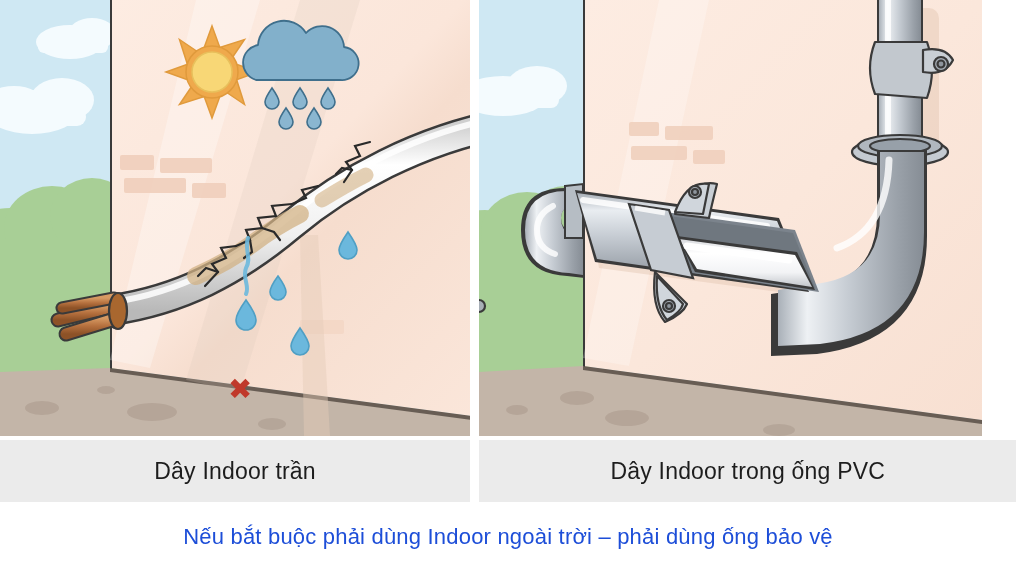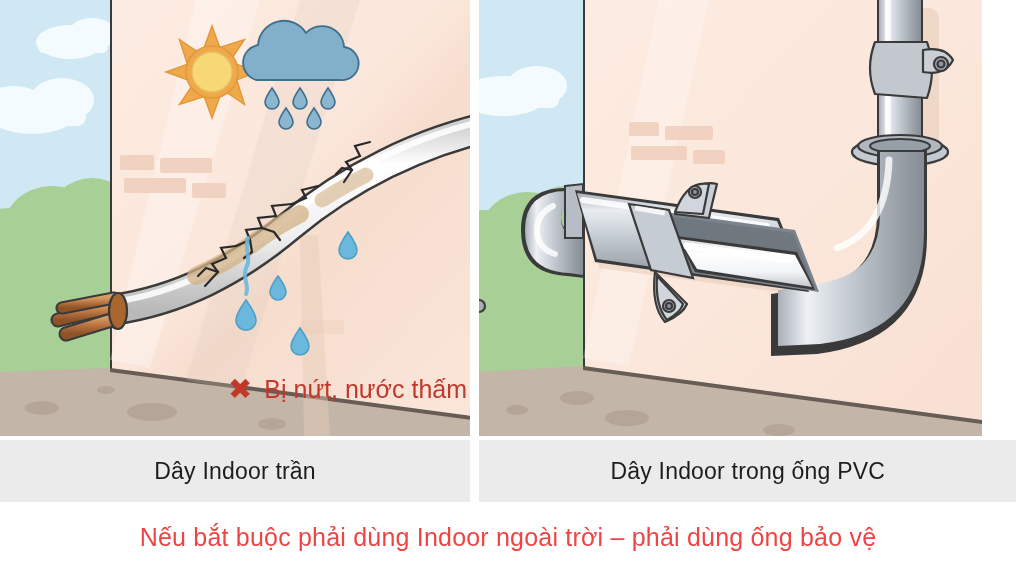--- a/index.html
+++ b/index.html
@@ -48,21 +48,21 @@
   }
 
   
   .footer{
     position:absolute;left:0;top:502px;
     width:1016px;height:70px;
     background:#ffffff;
     display:flex;align-items:center;justify-content:center;
   }
   .footer-text{
-    font-size:25px;color:#ef4444;letter-spacing:.2px;
+    font-size:22px;color:#1d4ed8;letter-spacing:.2px;
   }
 
   
   .status{
     position:absolute;
     display:flex;align-items:center;gap:12px;
     font-size:25px;font-weight:400;
     white-space:nowrap;
   }
   .status.bad{left:228px;top:375px;color:#c0392b;}
@@ -217,21 +217,20 @@
               <path d="M246,300 q-10,14 -10,20 a10,10 0 0 0 20,0 q0,-6 -10,-20 Z"></path>
               <path d="M278,276 q-8,11 -8,16 a8,8 0 0 0 16,0 q0,-5 -8,-16 Z"></path>
               <path d="M348,232 q-9,13 -9,18 a9,9 0 0 0 18,0 q0,-5 -9,-18 Z"></path>
               <path d="M300,328 q-9,13 -9,18 a9,9 0 0 0 18,0 q0,-5 -9,-18 Z"></path>
             </g>
           </g>
         </svg>
 
         <div class="status bad">
           <span class="mark">✖</span>
-          <span>Bị nứt, nước thấm</span>
         </div>
       </div>
 
       <div class="caption-band">
         <span class="caption-text">Dây Indoor trần</span>
       </div>
     </div>
 
     <div class="panel gap"></div>
 

